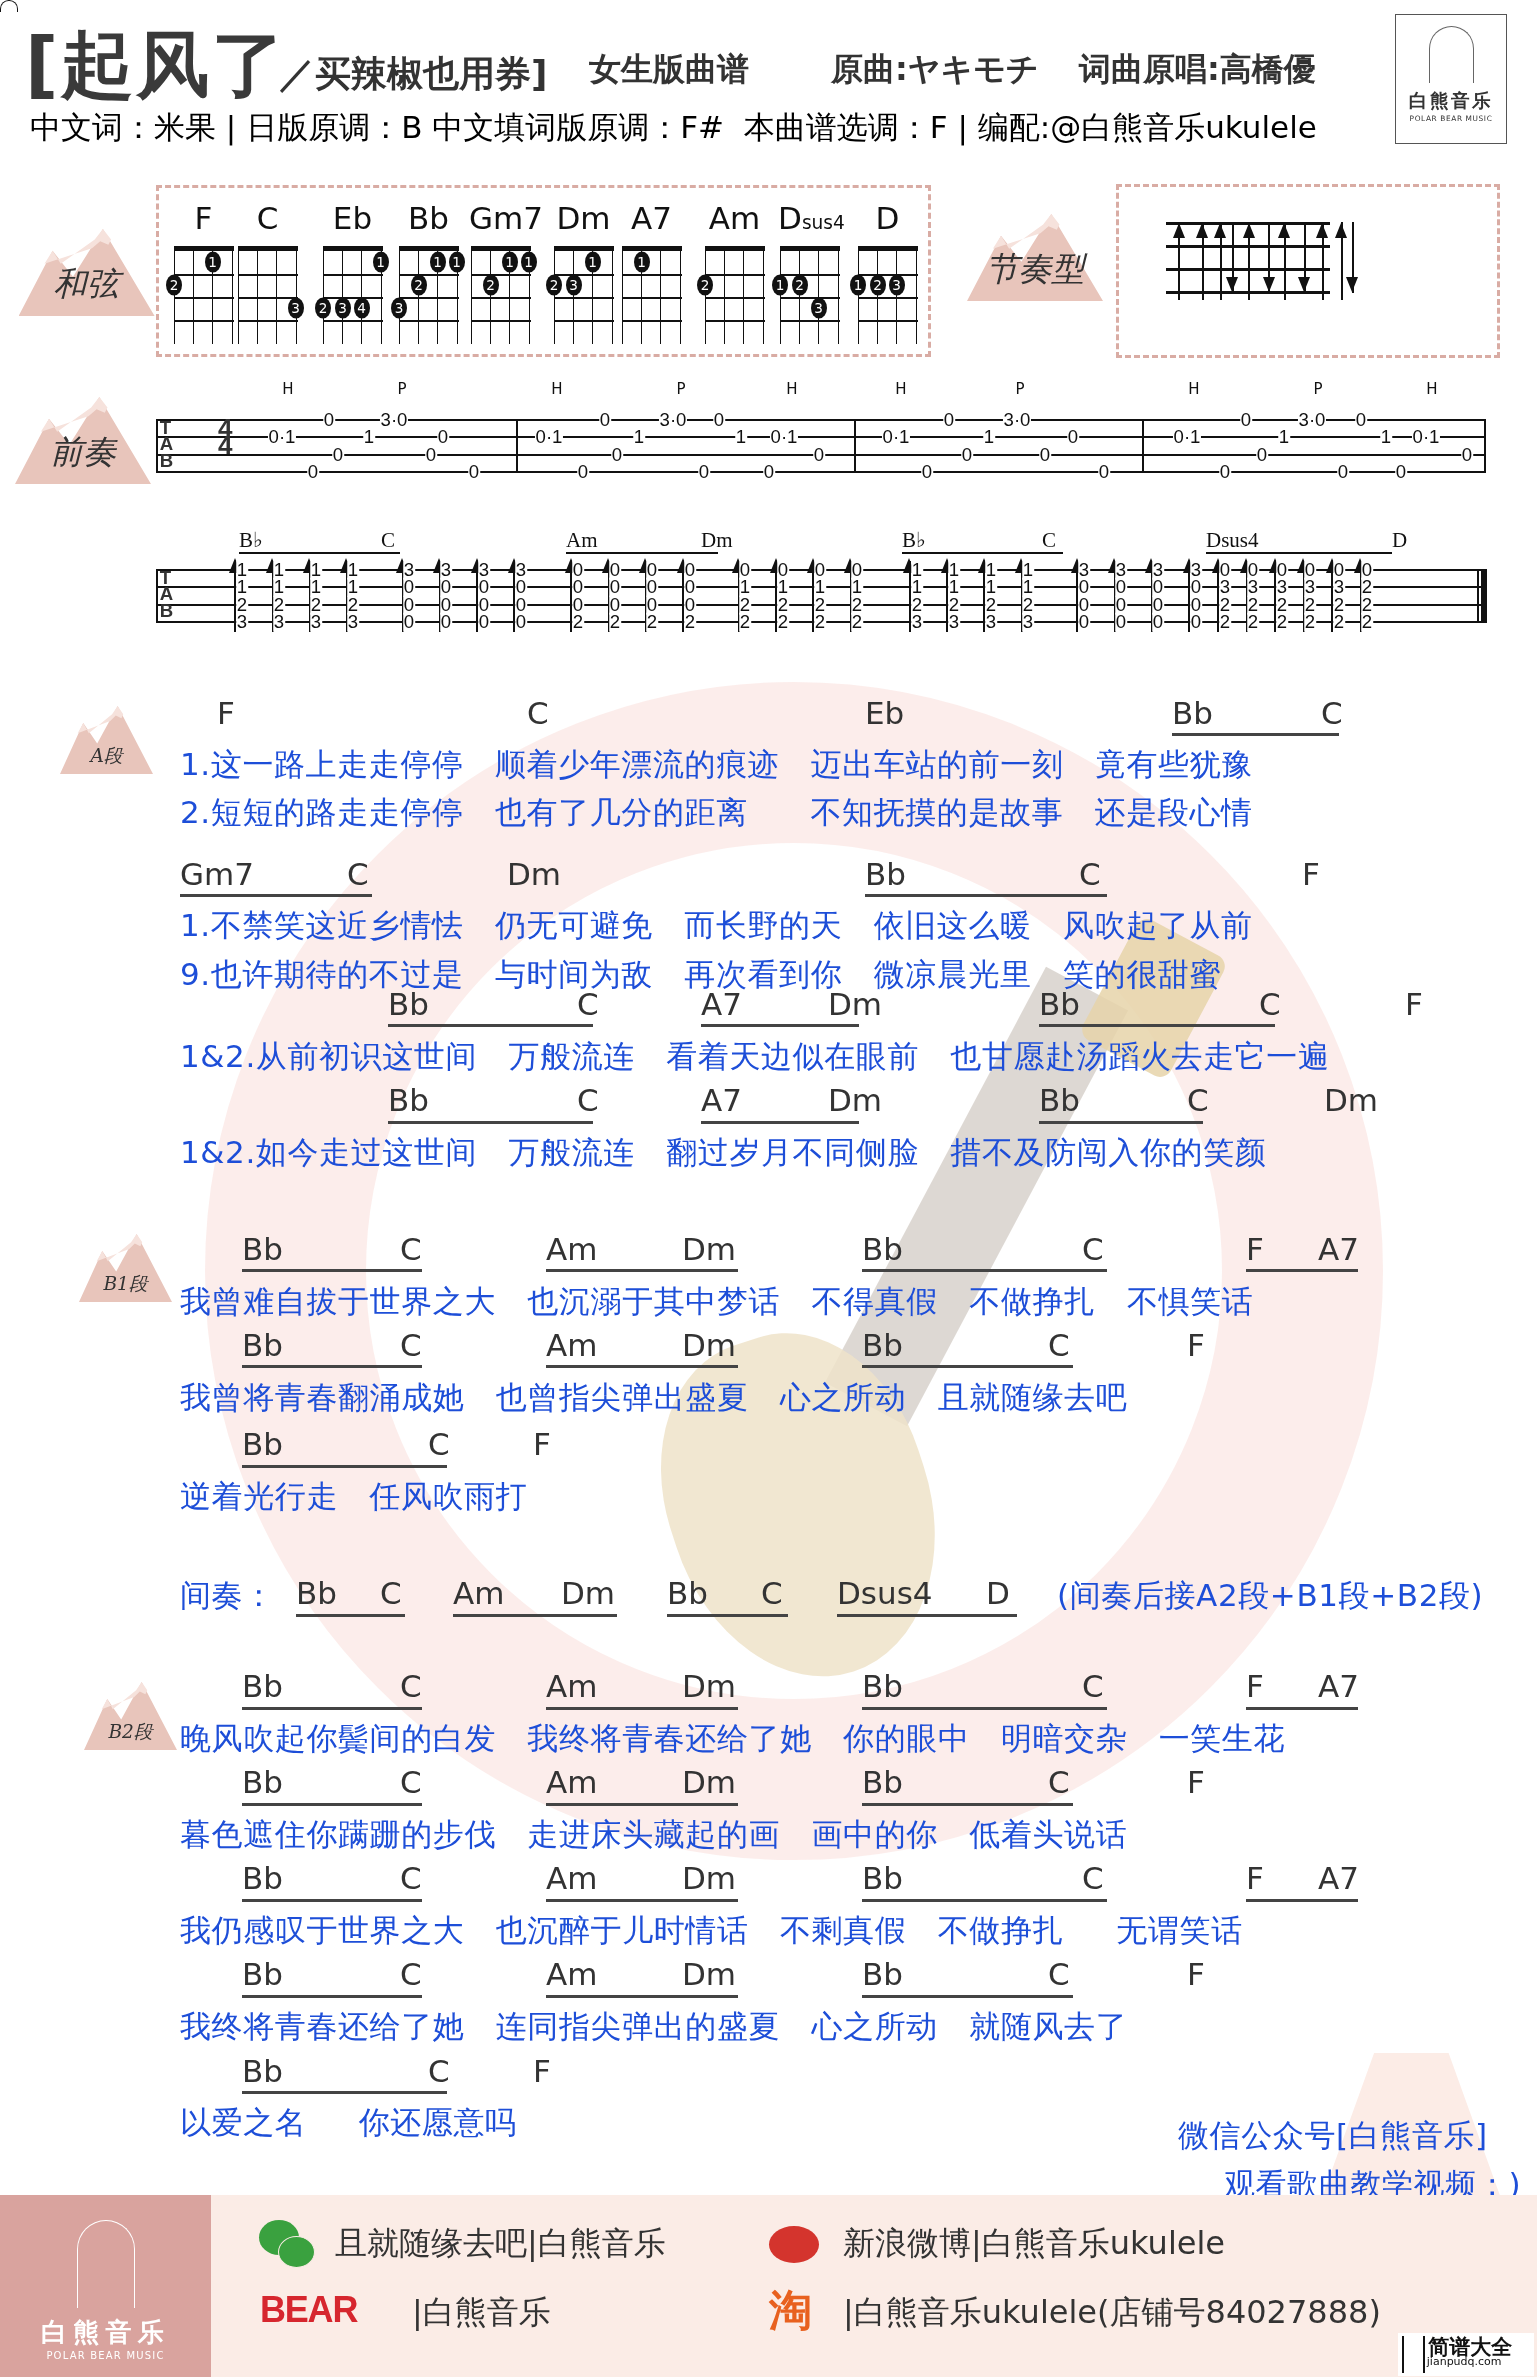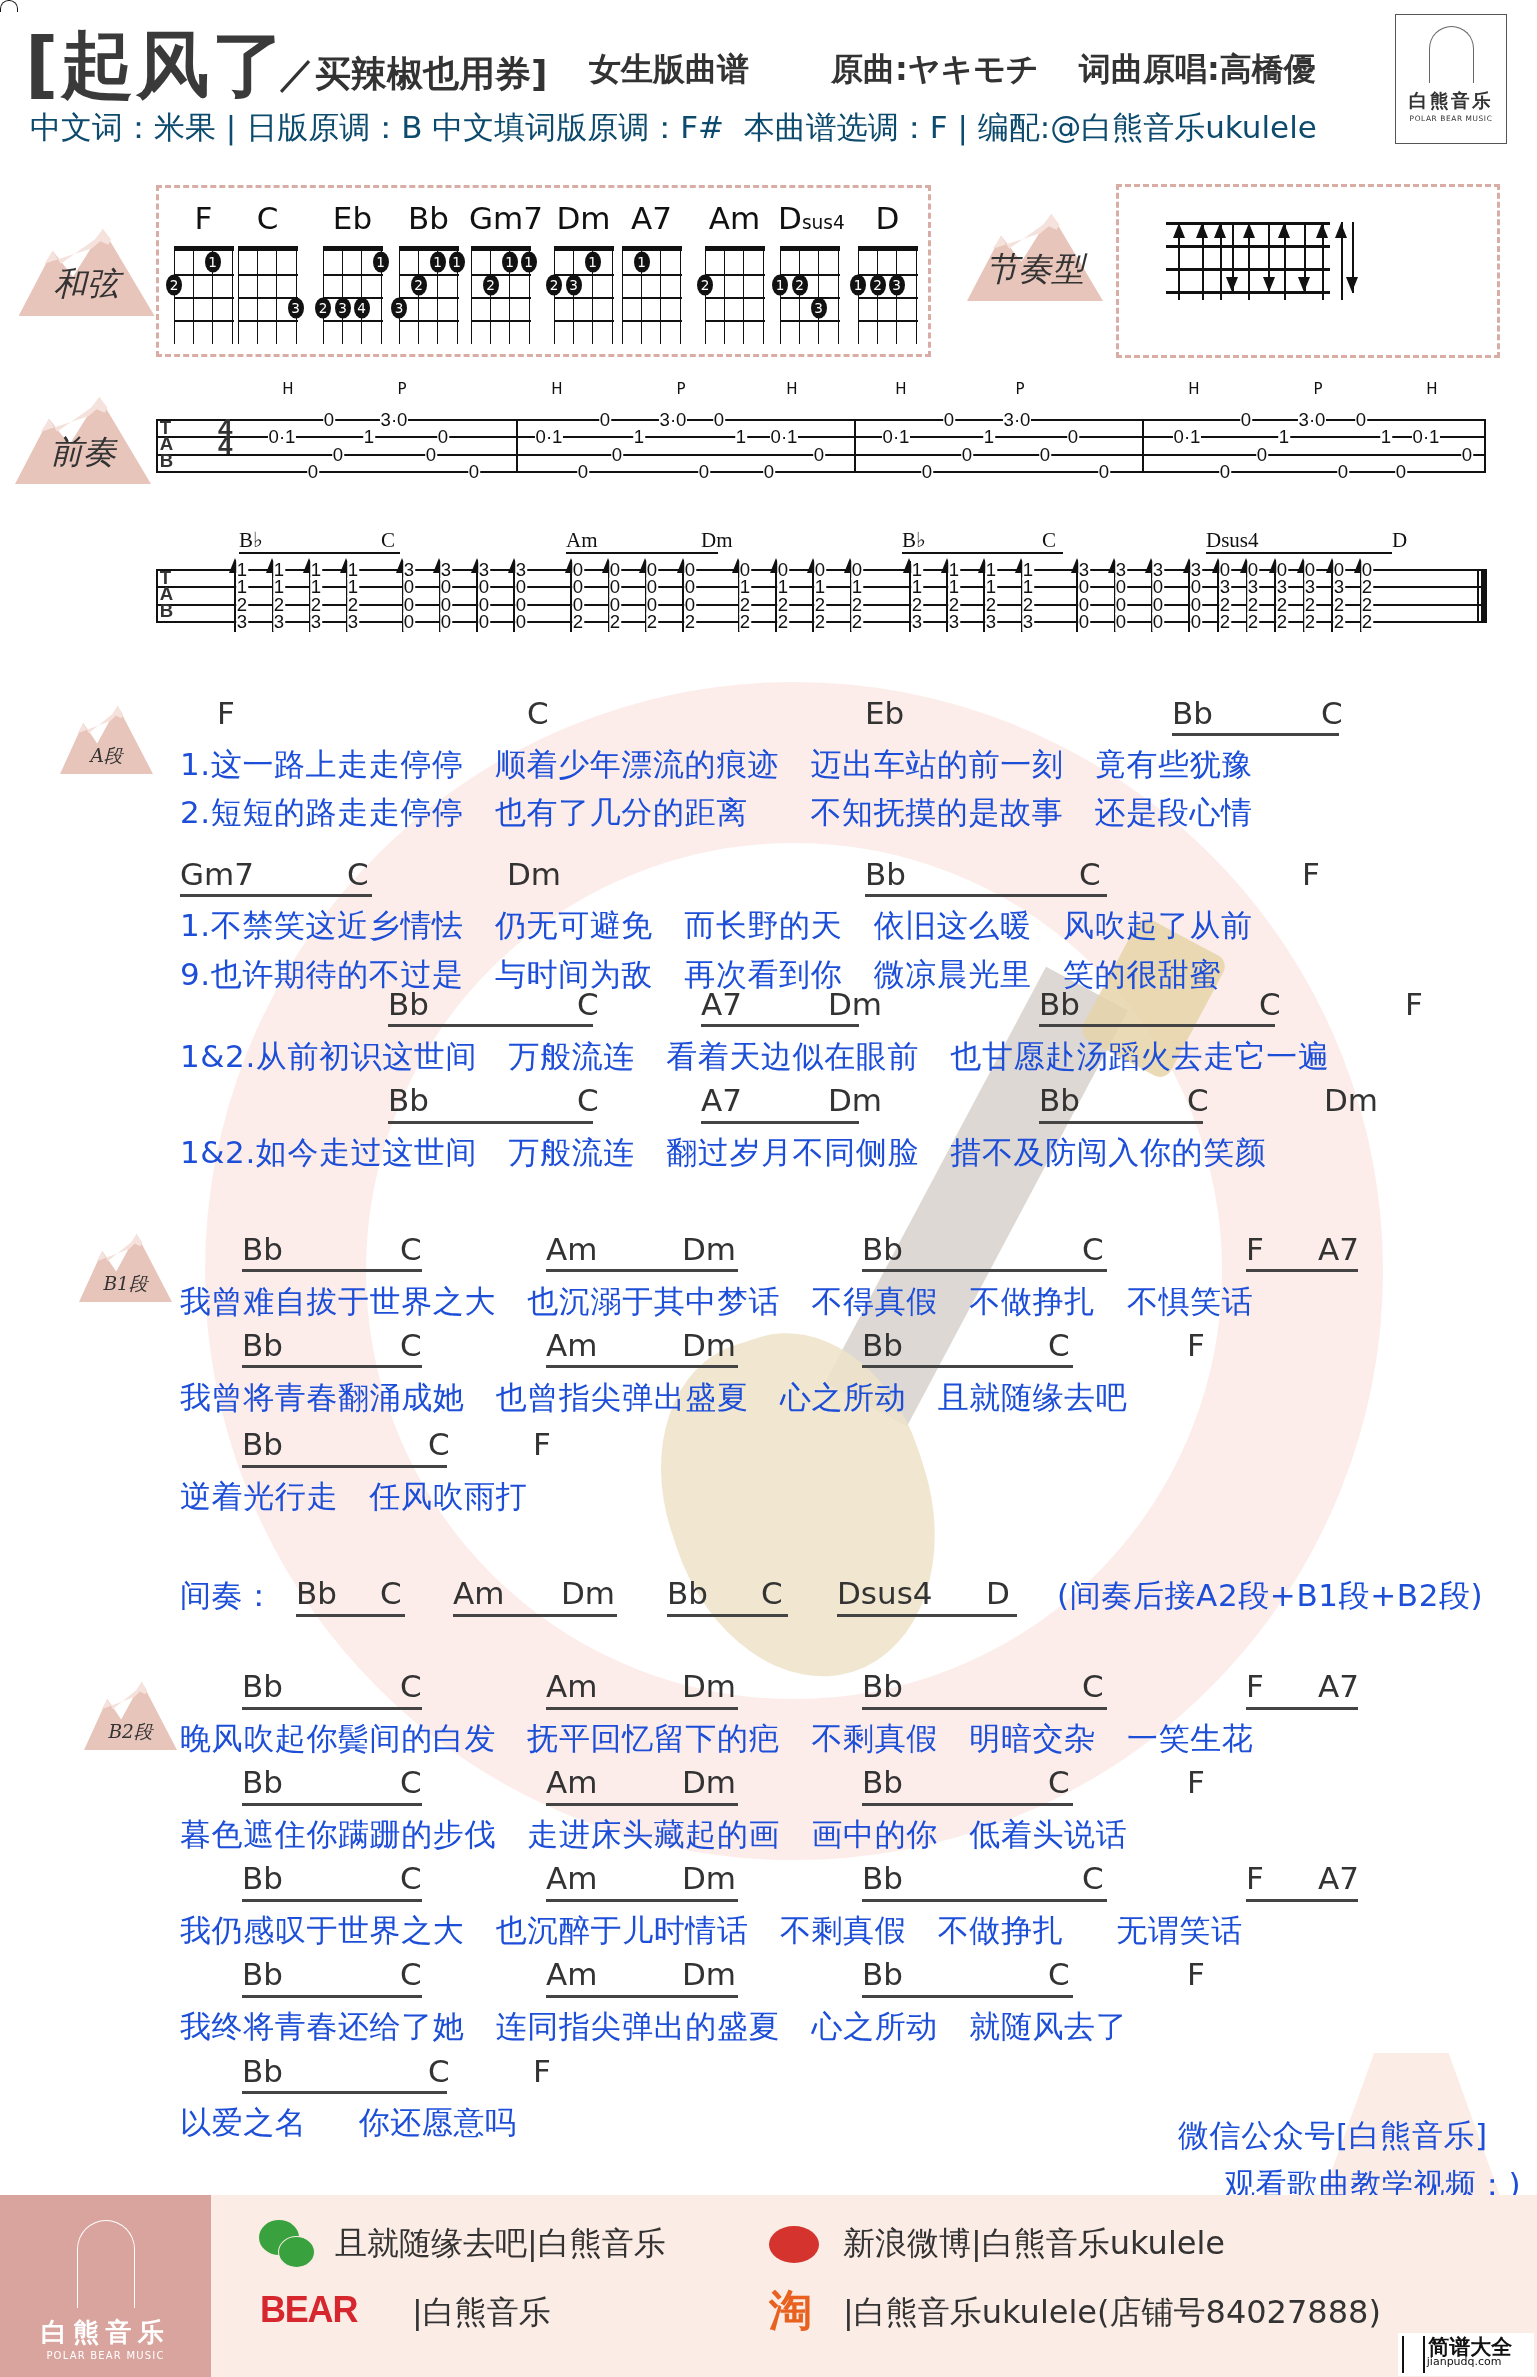--- a/index.html
+++ b/index.html
@@ -11,21 +11,21 @@
   .bg-uke-neck{position:absolute;left:930px;top:961px;width:93px;height:471px;background:#cfc7c0;opacity:.7;transform:rotate(28deg);}
   .bg-uke-head{position:absolute;left:1104px;top:930px;width:99px;height:136px;background:#e6d3a9;opacity:.85;transform:rotate(28deg);border-radius:12.4px;}
   .bg-peak{position:absolute;right:0;top:2053px;width:298px;height:248px;background:#fcece6;clip-path:polygon(15% 100%,45% 0,70% 0,100% 100%);}
 
   
   .title{left:25px;top:17.4px;font-size:73px;font-weight:bold;color:#3a3a3a;letter-spacing:2.5px;}
   .subtitle{left:279px;top:50px;font-size:36px;font-weight:bold;color:#333;}
   .meta1{left:589px;top:48px;font-size:32px;font-weight:bold;color:#333;}
   .meta2{left:831px;top:48px;font-size:32px;font-weight:bold;color:#333;}
   .meta3{left:1079px;top:48px;font-size:32px;font-weight:bold;color:#333;}
-  .infoline{left:30px;top:107px;font-size:31px;color:#0c4a6e;white-space:pre;}
+  .infoline{left:30px;top:107px;font-size:31px;color:#000000;white-space:pre;}
   .logo{left:1395px;top:13.6px;width:112px;height:130px;border:1.9px solid #555;background:#fff;text-align:center;box-sizing:border-box;}
   .logo .bear{width:43px;height:56px;margin:11px auto 0;border:1.9px solid #666;border-bottom:none;border-radius:25px 25px 0 0;}
   .logo .cn{font-size:18.6px;font-weight:bold;color:#333;margin-top:5px;letter-spacing:2.5px;}
   .logo .en{font-size:7.4px;color:#333;letter-spacing:0.6px;}
 
   
   .mtn{position:absolute;width:136px;height:87px;}
   .mtn .shape{position:absolute;left:0;bottom:0;width:100%;height:100%;background:#e8c5bb;clip-path:polygon(0 100%,25% 25%,40% 55%,62% 0,100% 100%);}
   .mtn .snow{position:absolute;left:0;bottom:0;width:100%;height:100%;background:#f6e2dc;clip-path:polygon(19% 40%,25% 25%,31% 40%,56% 12%,62% 0,68% 12%,66% 18%,60% 14%,54% 22%);}
   .mtn .lbl{position:absolute;left:0;right:0;bottom:8.7px;text-align:center;font-family:"DejaVu Serif",serif;font-size:33px;color:#333;font-style:italic;}
@@ -245,21 +245,21 @@
     <div class="ch" style="left: 546px; top: 1668px;">Am</div>
     <div class="ch" style="left: 682px; top: 1668px;">Dm</div>
     <div class="ch" style="left: 862px; top: 1668px;">Bb</div>
     <div class="ch" style="left: 1082px; top: 1668px;">C</div>
     <div class="ch" style="left: 1246px; top: 1668px;">F</div>
     <div class="ch" style="left: 1318px; top: 1668px;">A7</div>
     <div class="ul" style="left: 242px; top: 1707px; width: 180px;"></div>
     <div class="ul" style="left: 546px; top: 1707px; width: 192px;"></div>
     <div class="ul" style="left: 862px; top: 1707px; width: 245px;"></div>
     <div class="ul" style="left: 1246px; top: 1707px; width: 112px;"></div>
-    <div class="lyr" style="left: 180px; top: 1718px;">晚风吹起你鬓间的白发   抚平回忆留下的疤   不剩真假   明暗交杂   一笑生花</div>
+    <div class="lyr" style="left: 180px; top: 1718px;">晚风吹起你鬓间的白发   我终将青春还给了她   你的眼中   明暗交杂   一笑生花</div>
     <div class="ch" style="left: 242px; top: 1764px;">Bb</div>
     <div class="ch" style="left: 400px; top: 1764px;">C</div>
     <div class="ch" style="left: 546px; top: 1764px;">Am</div>
     <div class="ch" style="left: 682px; top: 1764px;">Dm</div>
     <div class="ch" style="left: 862px; top: 1764px;">Bb</div>
     <div class="ch" style="left: 1048px; top: 1764px;">C</div>
     <div class="ch" style="left: 1187px; top: 1764px;">F</div>
     <div class="ul" style="left: 242px; top: 1803px; width: 180px;"></div>
     <div class="ul" style="left: 546px; top: 1803px; width: 192px;"></div>
     <div class="ul" style="left: 862px; top: 1803px; width: 211px;"></div>

